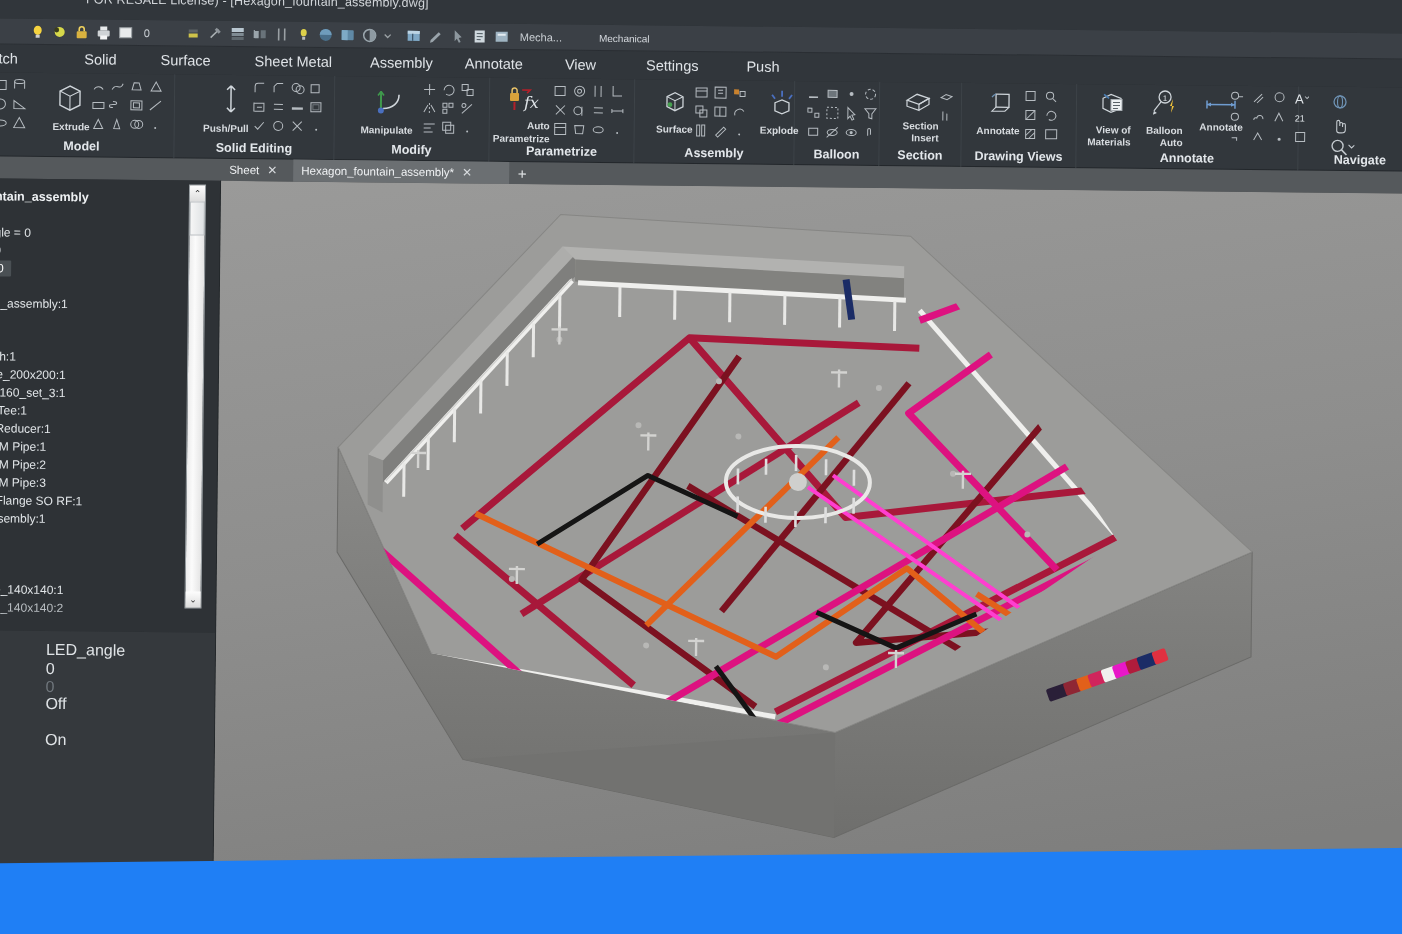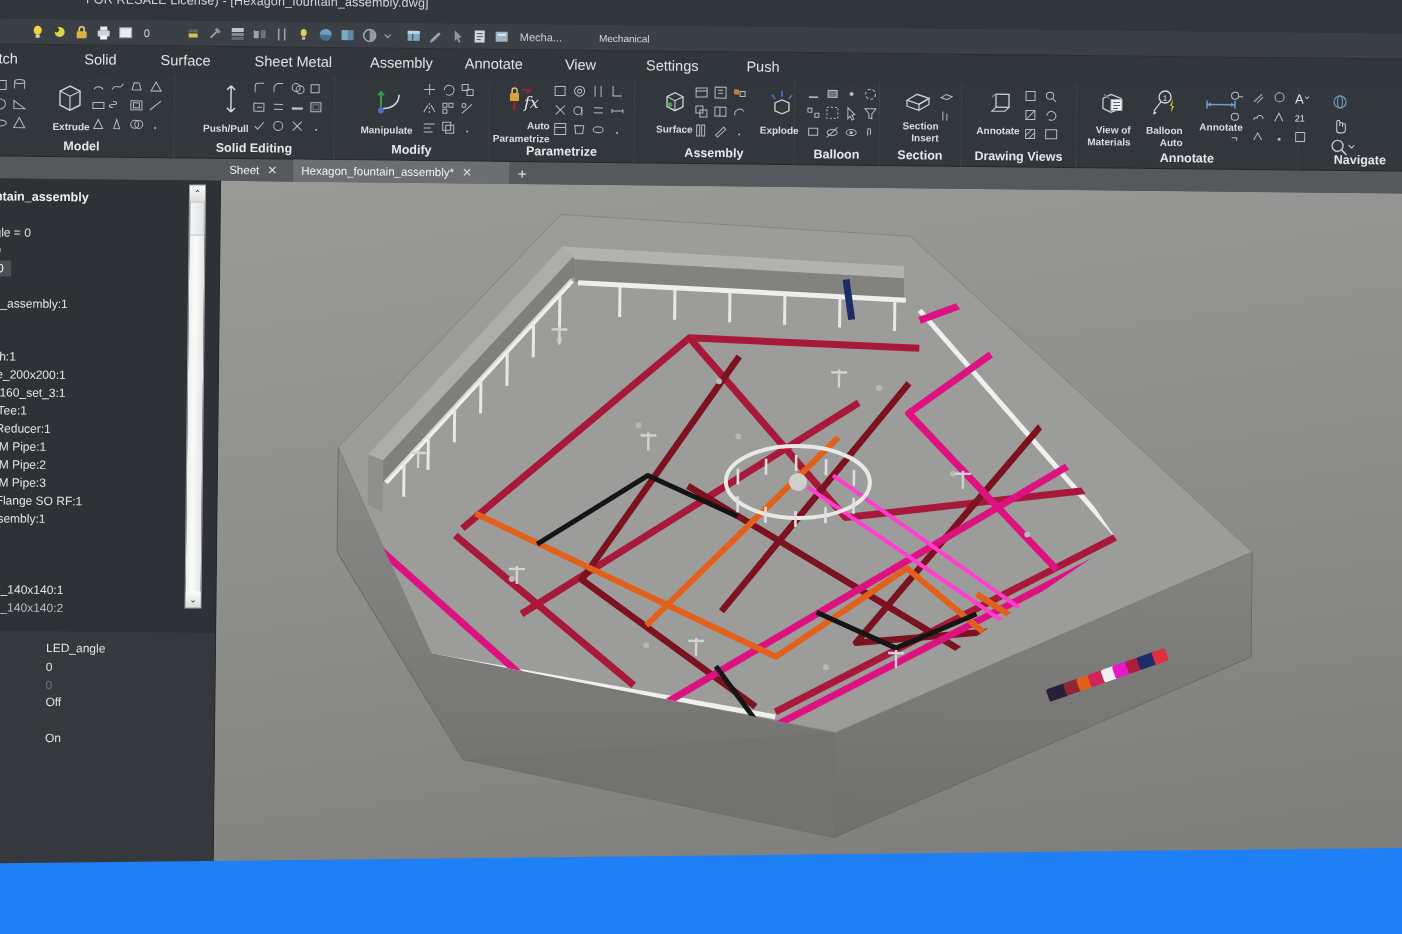--- a/index.html
+++ b/index.html
@@ -126,21 +126,21 @@
     border: 1px solid #b9bec1;
   }
 
   
   .propspanel {
     position: absolute; left: 0; top: 648px; width: 232px; height: 242px;
     background: #35393d;
     border-right: 1px solid #24282b;
   }
   .pp-row {
-    position: absolute; left: 62px; font-size: 12px; color: #dfe3e6; white-space: nowrap;
+    position: absolute; left: 62px; font-size: 16px; color: #dfe3e6; white-space: nowrap;
   }
 
   
   .viewport {
     position: absolute; left: 232px; top: 196px; right: 0; bottom: 0;
     background: #8f8f8e;
     overflow: hidden;
   }
   .vp-svg { position: absolute; left: 0; top: 0; }
 

